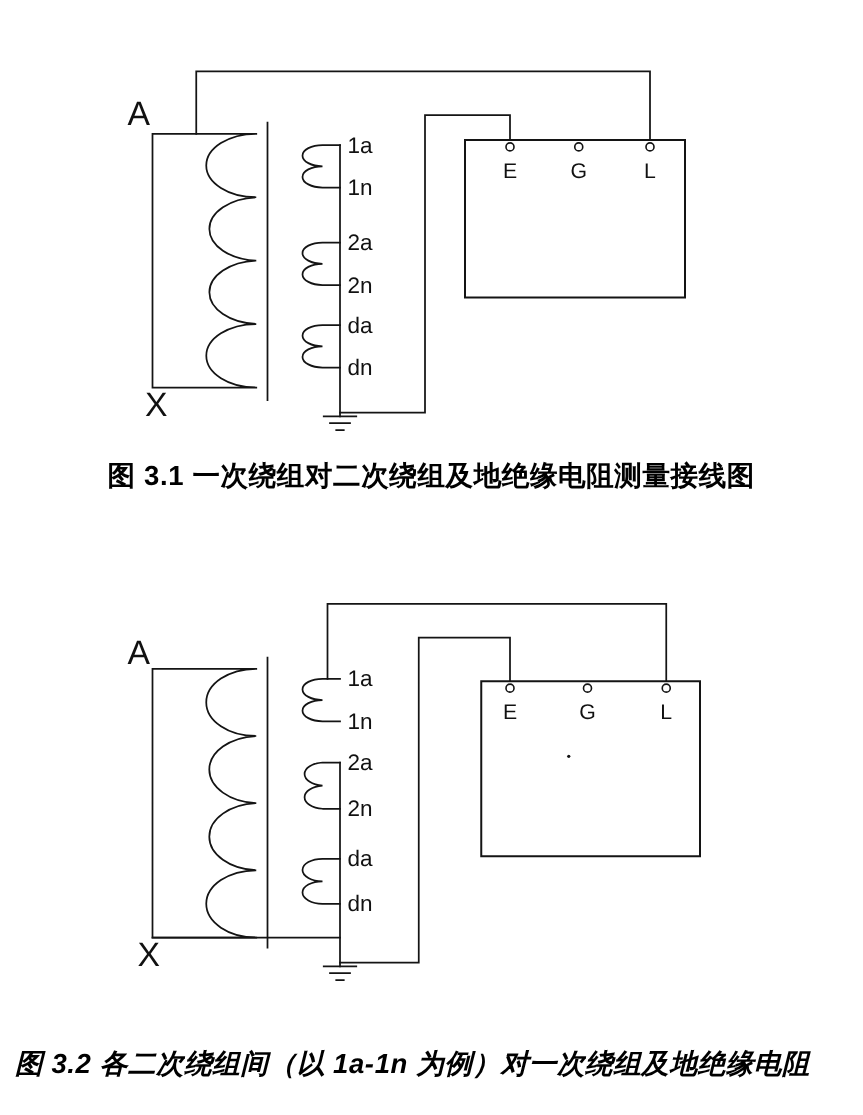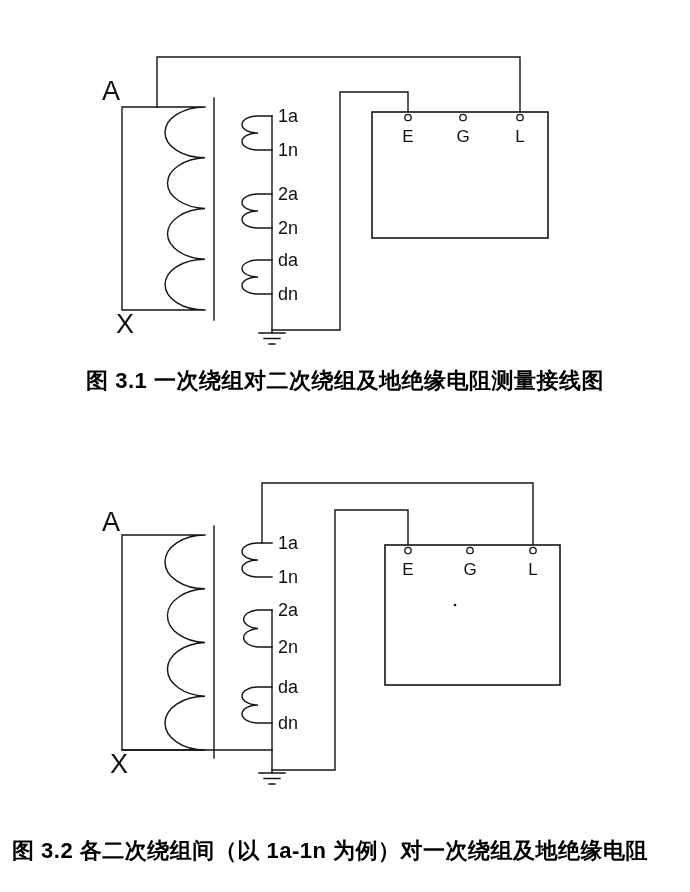--- a/index.html
+++ b/index.html
@@ -21,21 +21,21 @@
   svg.fig text.term{font-size:17px;text-anchor:middle;}
   .caption{
     position:absolute;
     color:#000000;
     font-size:22px;
     font-weight:600;
     letter-spacing:0.5px;
     white-space:nowrap;
   }
   .caption1{top:366px;left:0;width:690px;text-align:center;}
-  .caption2{top:836px;left:12px;}
+  .caption2{top:836px;left:12px;font-style:italic;}
 </style>
 </head>
 <body>
 
 <div class="page">
 
   <svg class="fig" style="top:0;" width="690" height="380" viewBox="0 0 690 380">
 
     <path d="M 122 107 L 205 107 M 122 310 L 205 310 M 122 107 L 122 310
          M 205 107 A 40 25.4 0 0 0 205 157.8 A 40 25.4 0 0 0 205 208.5

